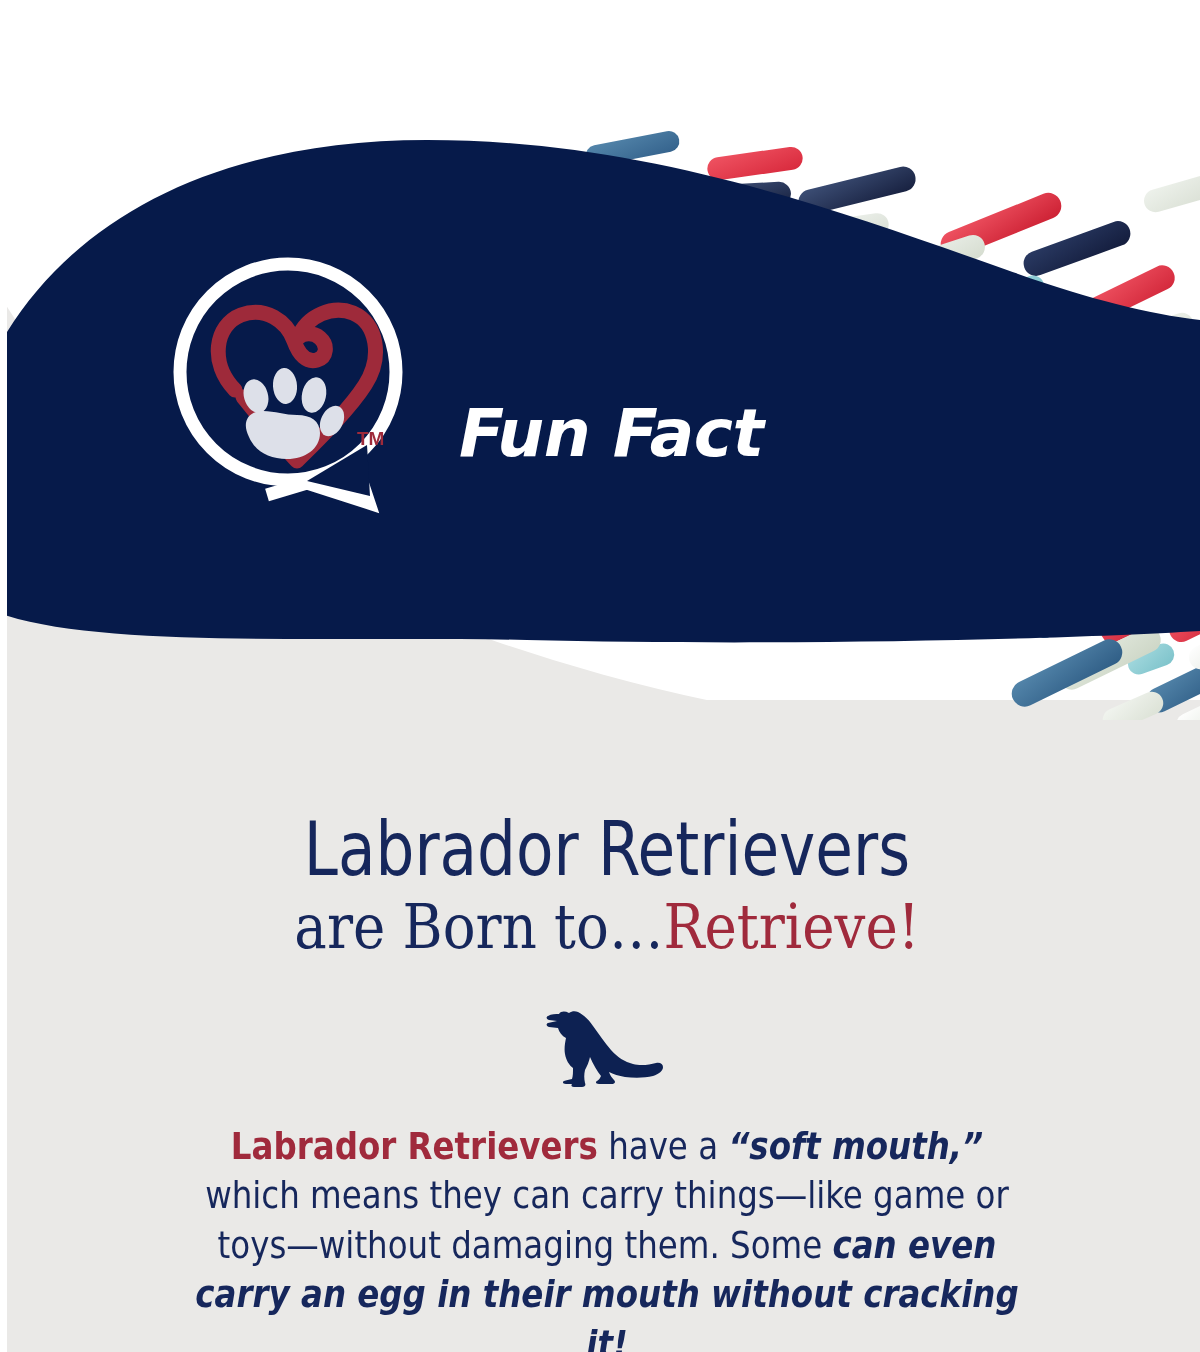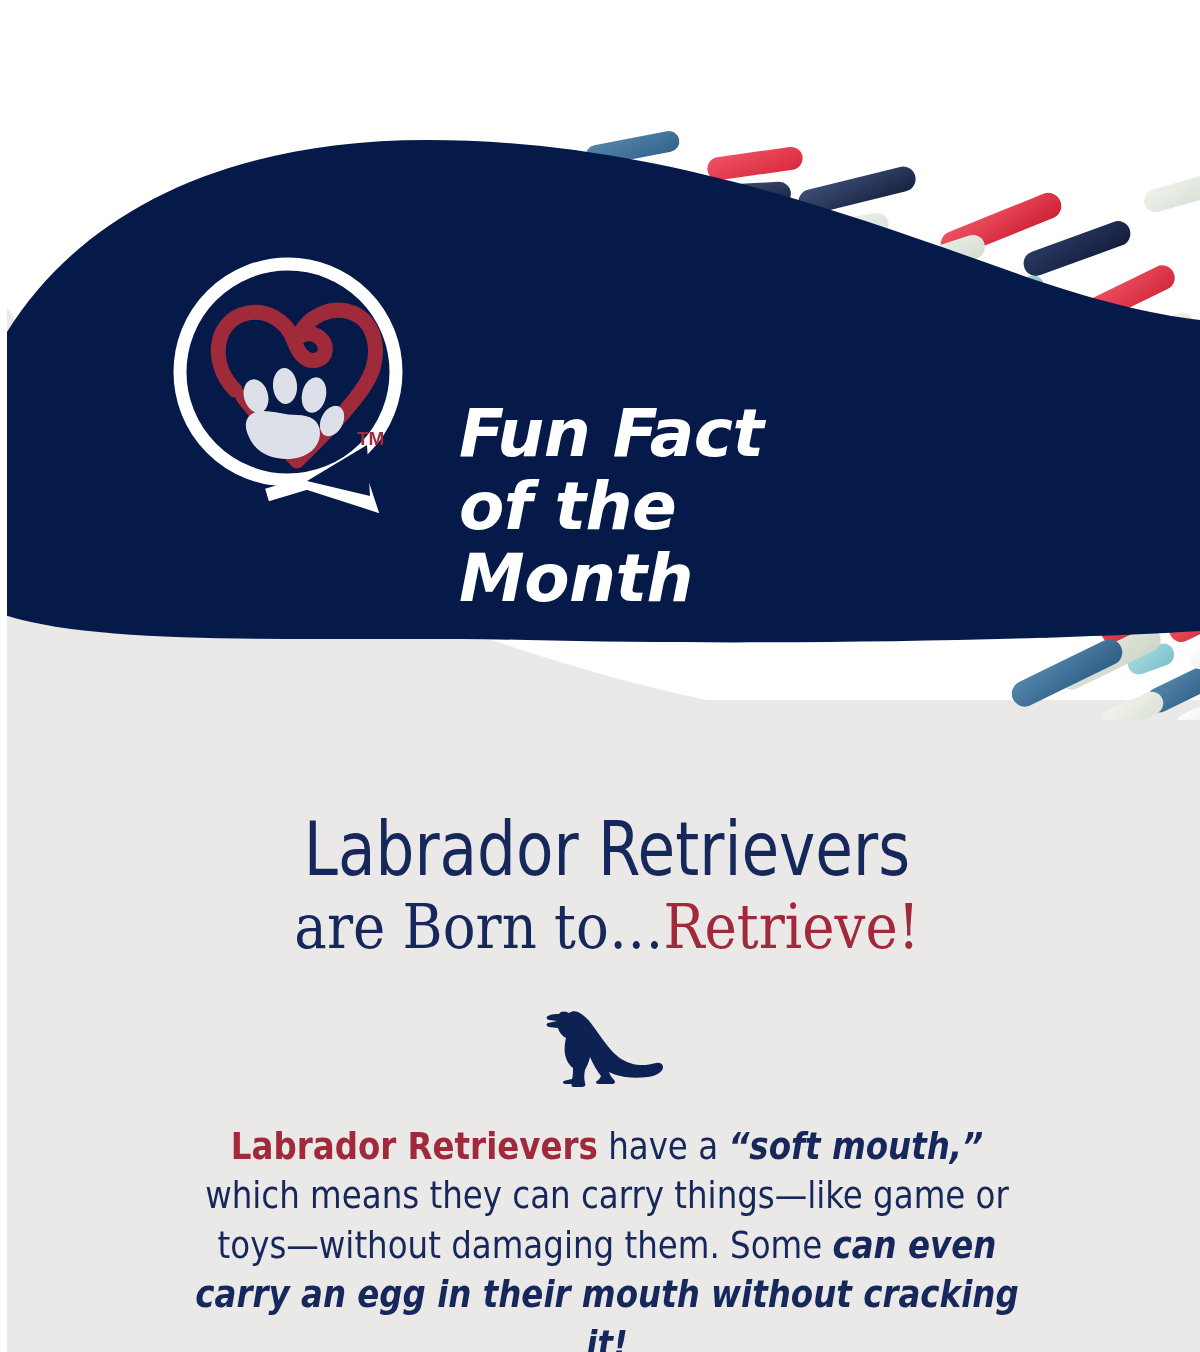--- a/index.html
+++ b/index.html
@@ -359,21 +359,20 @@
                C 118,166 128,170 140,170
                C 154,170 163,176 163,188
                C 163,204 148,214 130,214
                C 112,214 98,206 92,192 Z" fill="#dde0e9"></path>
     </g>
     <text x="200" y="200" font-family="Liberation Sans, sans-serif" font-size="19" font-weight="bold" fill="#9e2a3a">TM</text>
   </svg>
 
   <div class="hero-title">
     <span class="l1">Fun Fact</span>
-    <span class="l2">of the Month</span>
   </div>
 
   <div class="headline">
     <span class="line1">Labrador Retrievers</span>
     <span class="line2"><span>are Born to…</span><span class="accent">Retrieve!</span></span>
   </div>
 
   <svg class="dog-figure" viewBox="0 0 136 96" aria-hidden="true">
     <path d="M 30,21
              C 26,19 22,19 20,22

